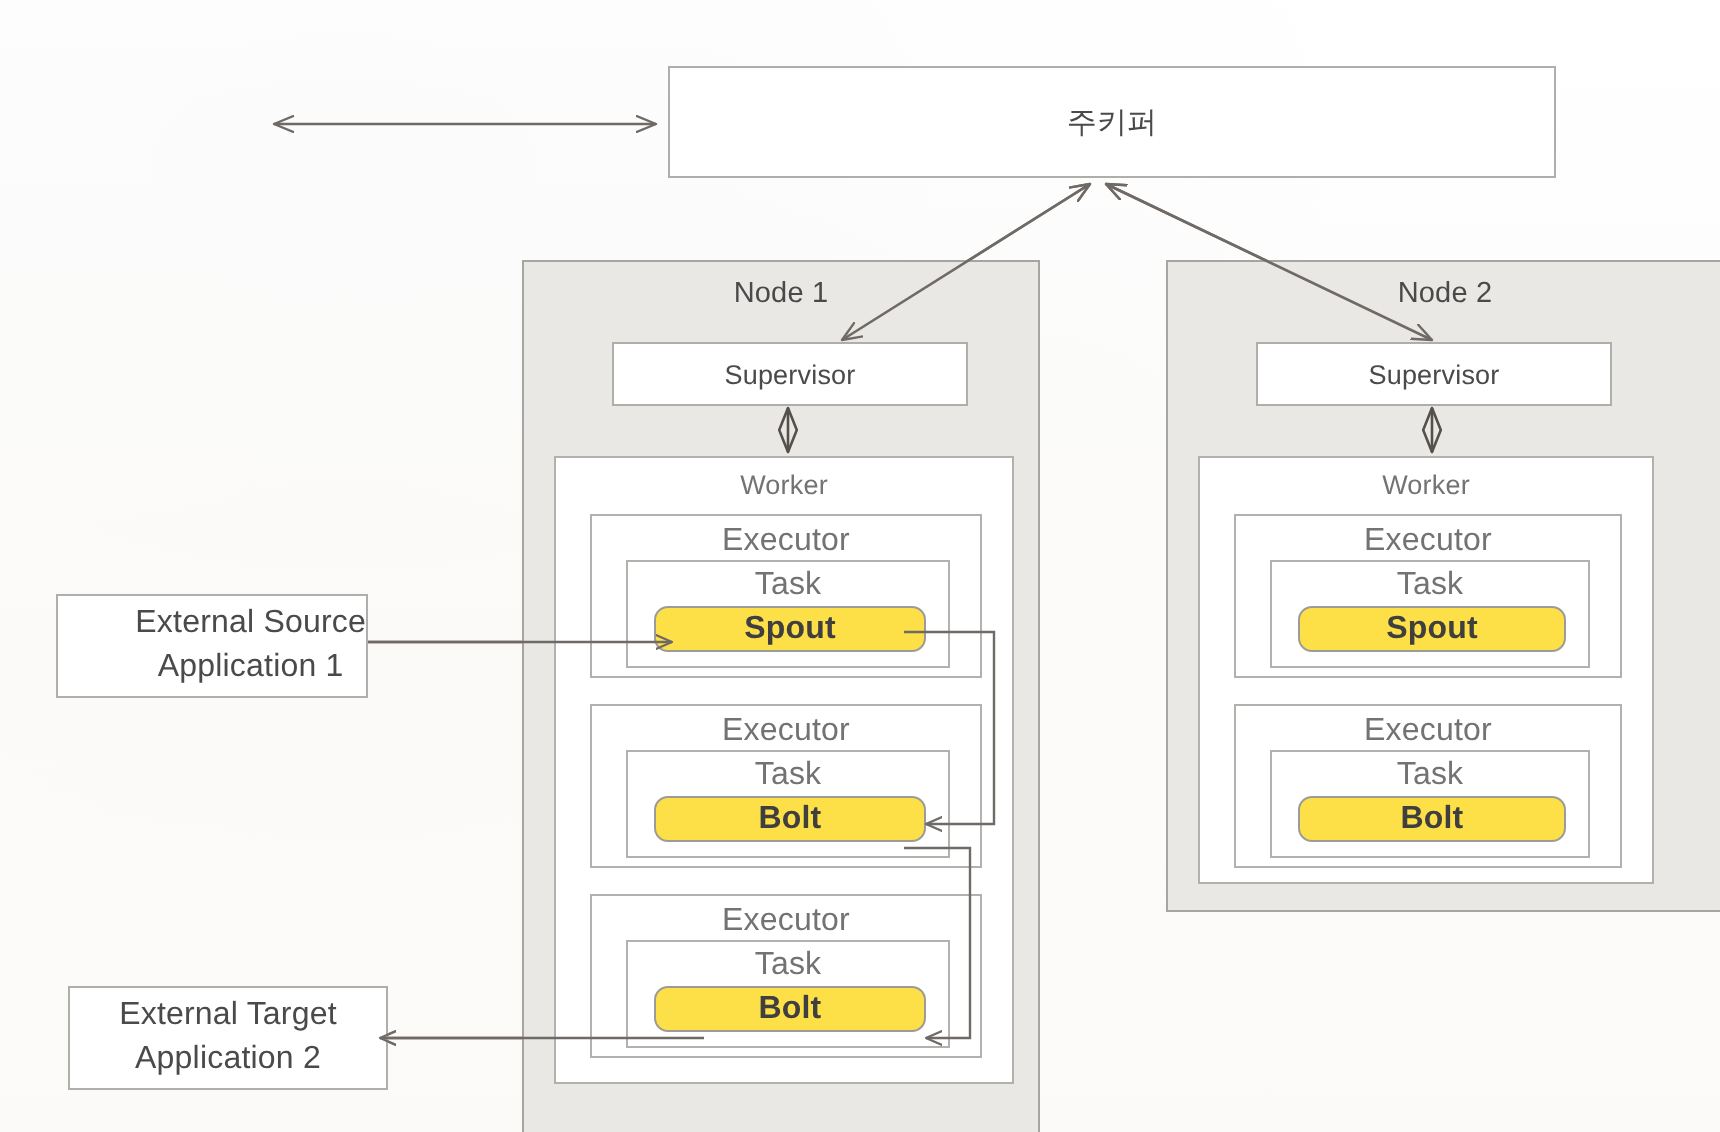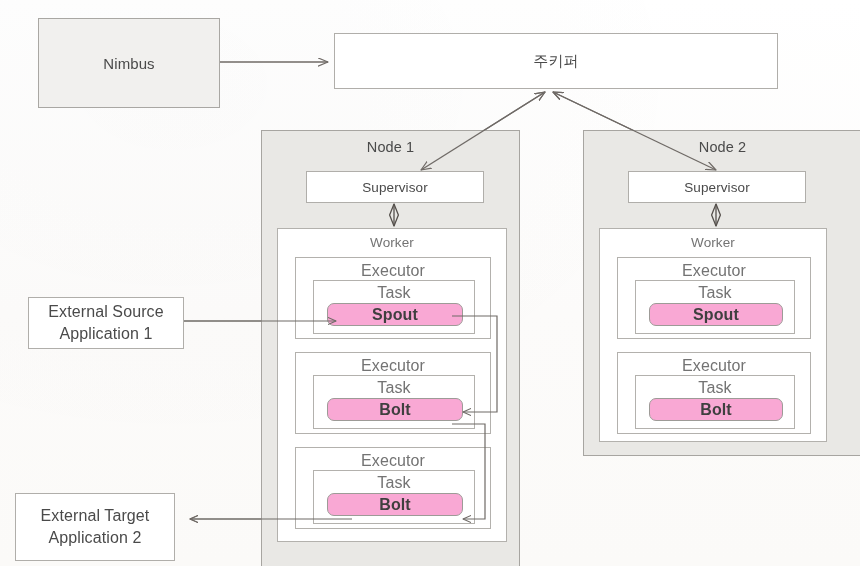--- a/index.html
+++ b/index.html
@@ -68,21 +68,21 @@
   .inner-label {
     position: absolute;
     left: 0;
     right: 0;
     text-align: center;
     color: #737373;
   }
   .chip {
     position: absolute;
     box-sizing: border-box;
-    background: #f9a8d4;
+    background: #fde047;
     border: 1px solid #9d9b97;
     border-radius: 7px;
     display: flex;
     align-items: center;
     justify-content: center;
     color: #3f3f3f;
     font-weight: bold;
   }
   .svg-layer {
     position: absolute;
@@ -134,36 +134,33 @@
 
     <path d="M184,321 L336,321" fill="none" stroke="#6f6a66" stroke-width="1.2" marker-end="url(#ah-s)"></path>
 
     <path d="M452,316 L497,316 L497,412 L463,412" fill="none" stroke="#6f6a66" stroke-width="1.2" stroke-linejoin="miter" marker-end="url(#ah-s)"></path>
 
     <path d="M452,424 L485,424 L485,519 L463,519" fill="none" stroke="#6f6a66" stroke-width="1.2" stroke-linejoin="miter" marker-end="url(#ah-s)"></path>
 
     <path d="M352,519 L190,519" fill="none" stroke="#6f6a66" stroke-width="1.2" marker-end="url(#ah-s)"></path>
   </svg>
 
-  <div class="box plain-box fs-16" style="left:38px; top:18px; width:182px; height:90px;">
-    <span>Nimbus</span>
-  </div>
 
   <div class="box white-box fs-16" style="left:334px; top:33px; width:444px; height:56px;">
     <span>주키퍼</span>
   </div>
 
-  <div class="box white-box fs-13 two-line" style="left:28px; top:297px; width:156px; height:52px;">
+  <div class="box white-box fs-13 two-line" style="left:28px; top:297px; width:156px; height:52px;justify-content:flex-end;">
     <div>
       <div>External Source</div>
       <div>Application 1</div>
     </div>
   </div>
 
-  <div class="box white-box fs-13 two-line" style="left:15px; top:493px; width:160px; height:68px;">
+  <div class="box white-box fs-13 two-line" style="left:34px; top:493px; width:160px; height:52px;">
     <div>
       <div>External Target</div>
       <div>Application 2</div>
     </div>
   </div>
 
   <div class="box node-box" style="left:261px; top:130px; width:259px; height:496px;">
     <div class="node-label fs-15" style="top:8px;">Node 1</div>
 
     <div class="box white-box fs-14" style="left:44px; top:40px; width:178px; height:32px;">

